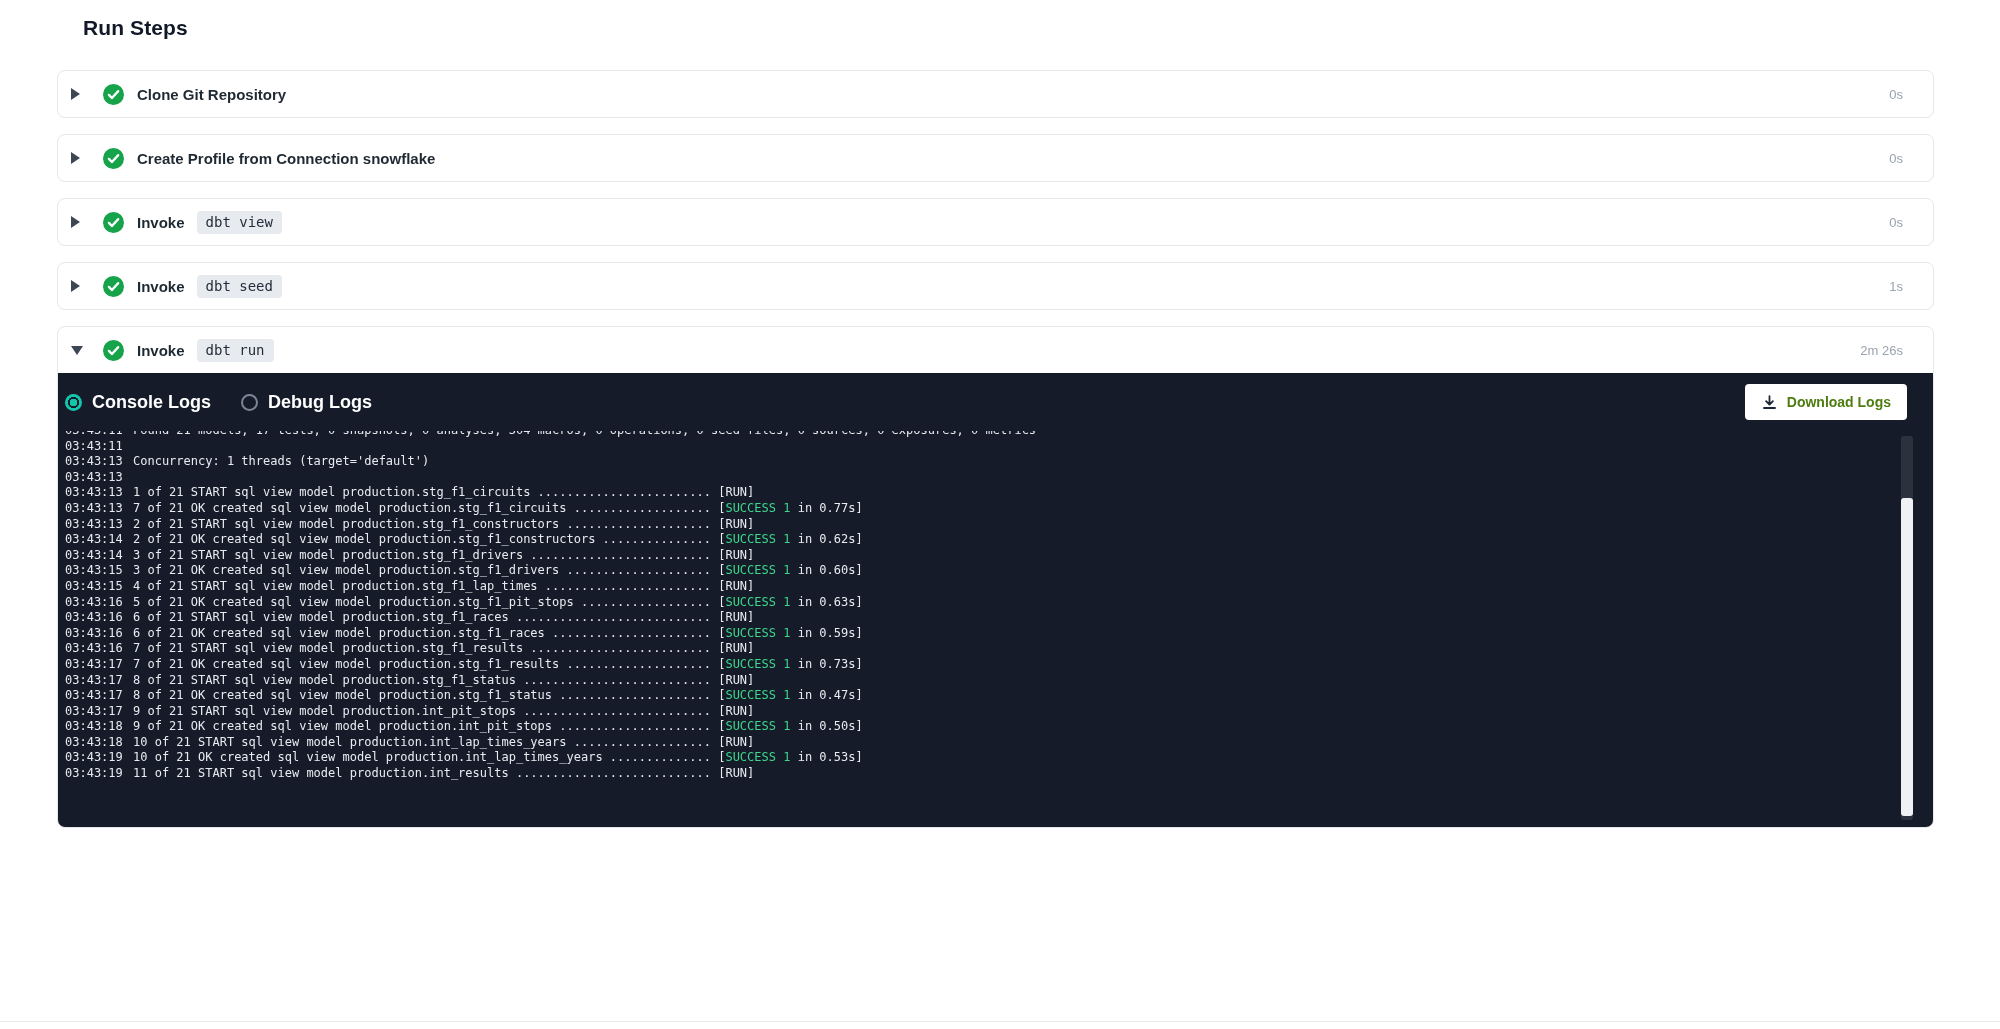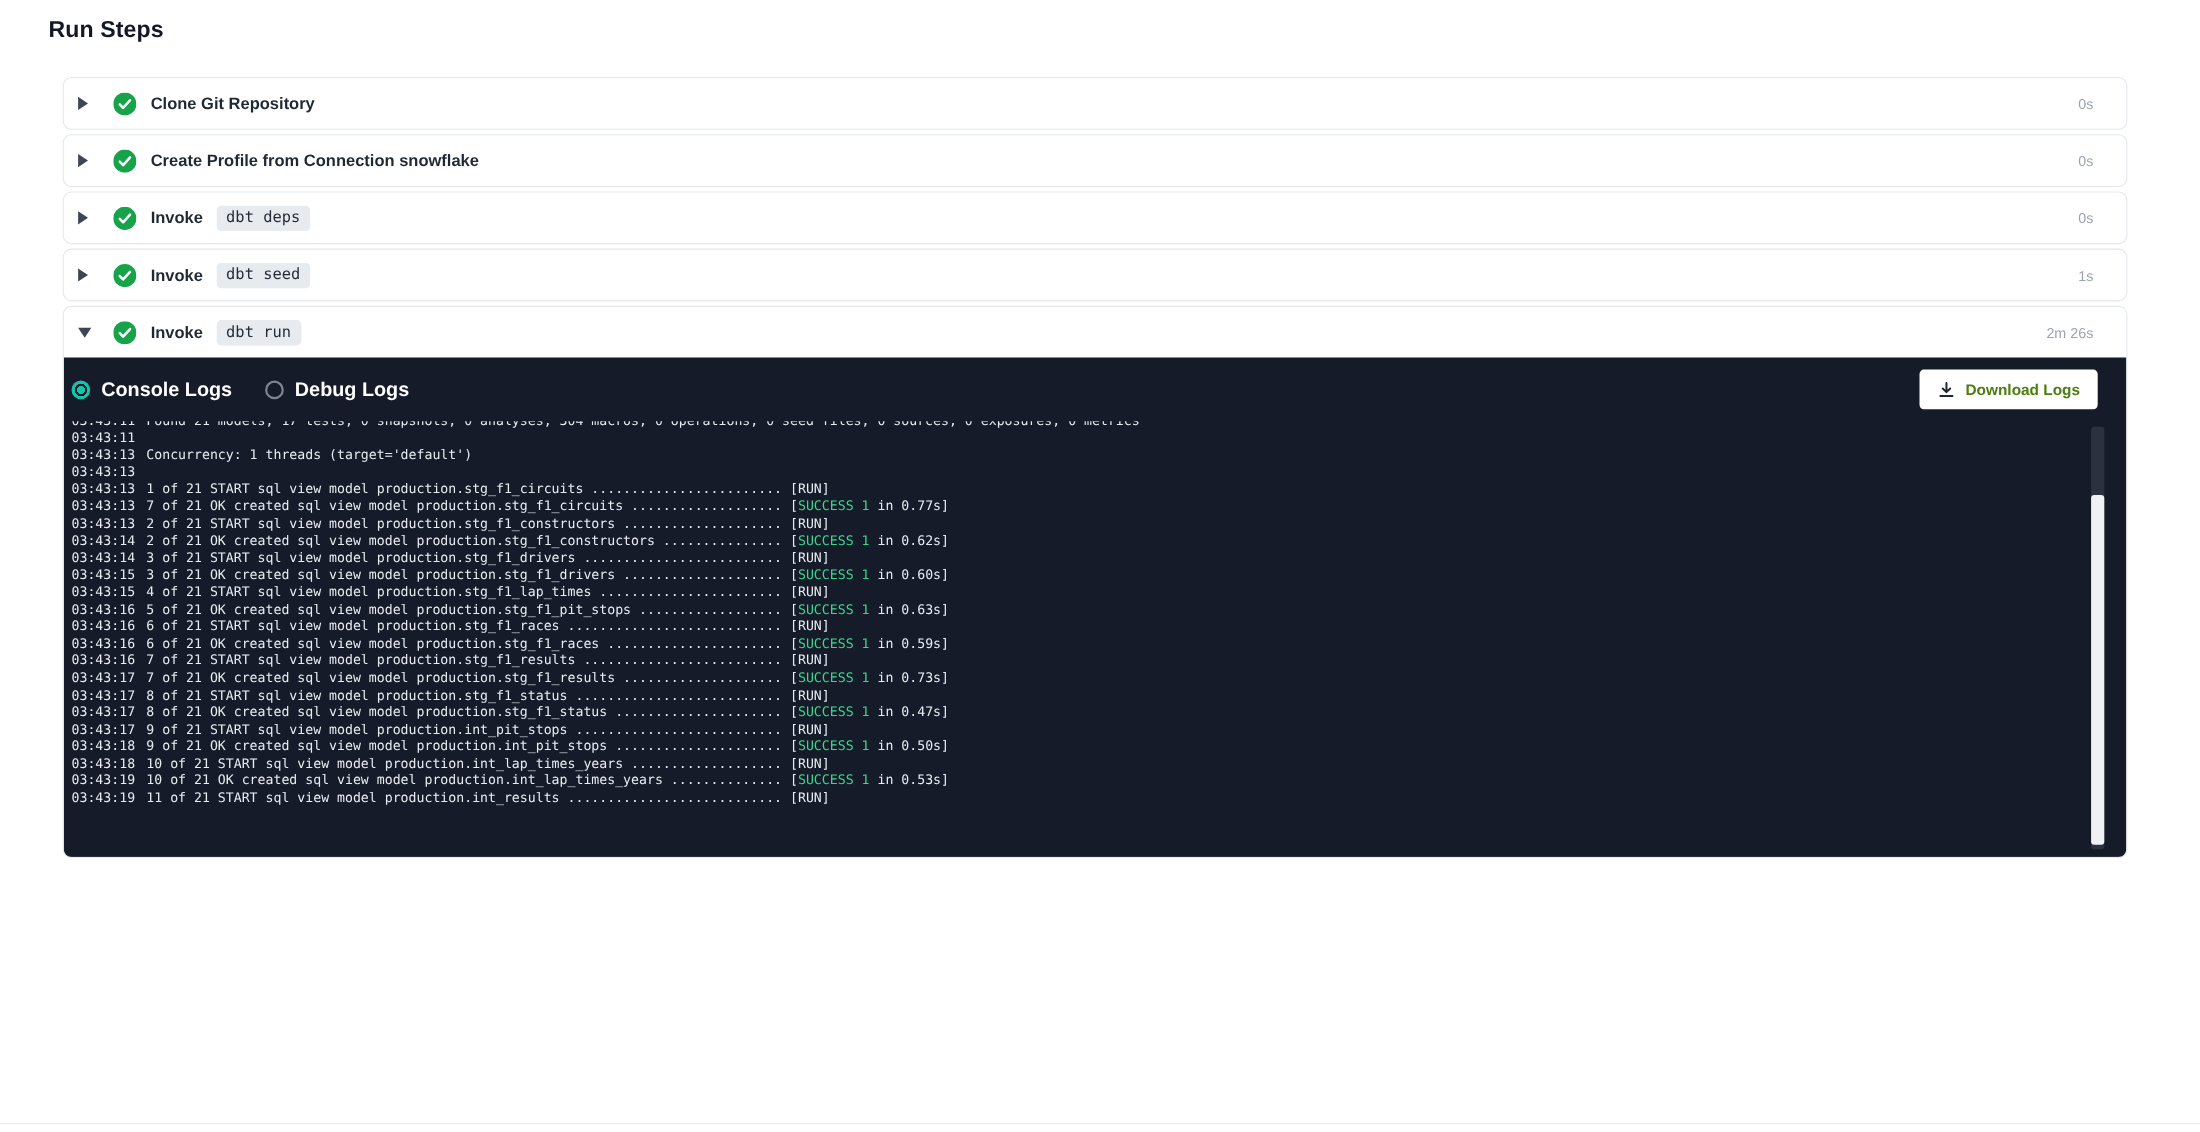--- a/index.html
+++ b/index.html
@@ -12,26 +12,26 @@
     --ink:#1f2933;
   }
   *{box-sizing:border-box;}
   html,body{margin:0;padding:0;}
   body{
     width:2000px;height:1029px;overflow:hidden;position:relative;
     background:#ffffff;
     font-family:"Liberation Sans",sans-serif;
     color:var(--ink);
   }
-  .page-header{padding:16px 16px 0 44px;}
+  .page-header{padding:16px 16px 0 44px;margin-left:39px;}
   .page-title{font-size:21px;font-weight:700;color:#111827;letter-spacing:.1px;}
   .steps-wrap{margin:30px 66px 0 57px;}
   .step-card{
     background:#fff;border:1px solid var(--card-border);border-radius:8px;
-    margin-bottom:4px;overflow:hidden;
+    margin-bottom:16px;overflow:hidden;
   }
   .step-header{
     display:flex;align-items:center;height:46px;padding:0 30px 0 13px;cursor:pointer;
   }
   .caret-box{width:16px;display:flex;justify-content:flex-start;margin-right:16px;}
   .caret-right{width:0;height:0;border-top:6px solid transparent;border-bottom:6px solid transparent;border-left:9px solid #3c4654;}
   .caret-down{width:0;height:0;border-left:6px solid transparent;border-right:6px solid transparent;border-top:9px solid #3c4654;}
   .check-icon{width:21px;height:21px;margin-right:13px;flex:0 0 auto;display:block;}
   .step-label{font-size:15px;font-weight:700;color:var(--ink);}
   .cmd-pill{
@@ -109,21 +109,21 @@
     <div class="step-card">
     <div class="step-header">
       <span class="caret-box">
           <span class="caret-shape caret-right"></span>
         </span>
       <svg class="check-icon" viewBox="0 0 20 20">
         <circle cx="10" cy="10" r="10" fill="var(--check-green,#16a34a)"></circle>
         <path d="M5.6 10.4l2.9 3 6-6.6" stroke="#ffffff" stroke-width="2.2" fill="none" stroke-linecap="round" stroke-linejoin="round"></path>
       </svg>
       <span class="step-label">Invoke</span>
-      <span class="cmd-pill">dbt deps</span>
+      <span class="cmd-pill">dbt view</span>
       <span class="step-duration">0s</span>
     </div>
   </div>
     <div class="step-card">
     <div class="step-header">
       <span class="caret-box">
           <span class="caret-shape caret-right"></span>
         </span>
       <svg class="check-icon" viewBox="0 0 20 20">
         <circle cx="10" cy="10" r="10" fill="var(--check-green,#16a34a)"></circle>

